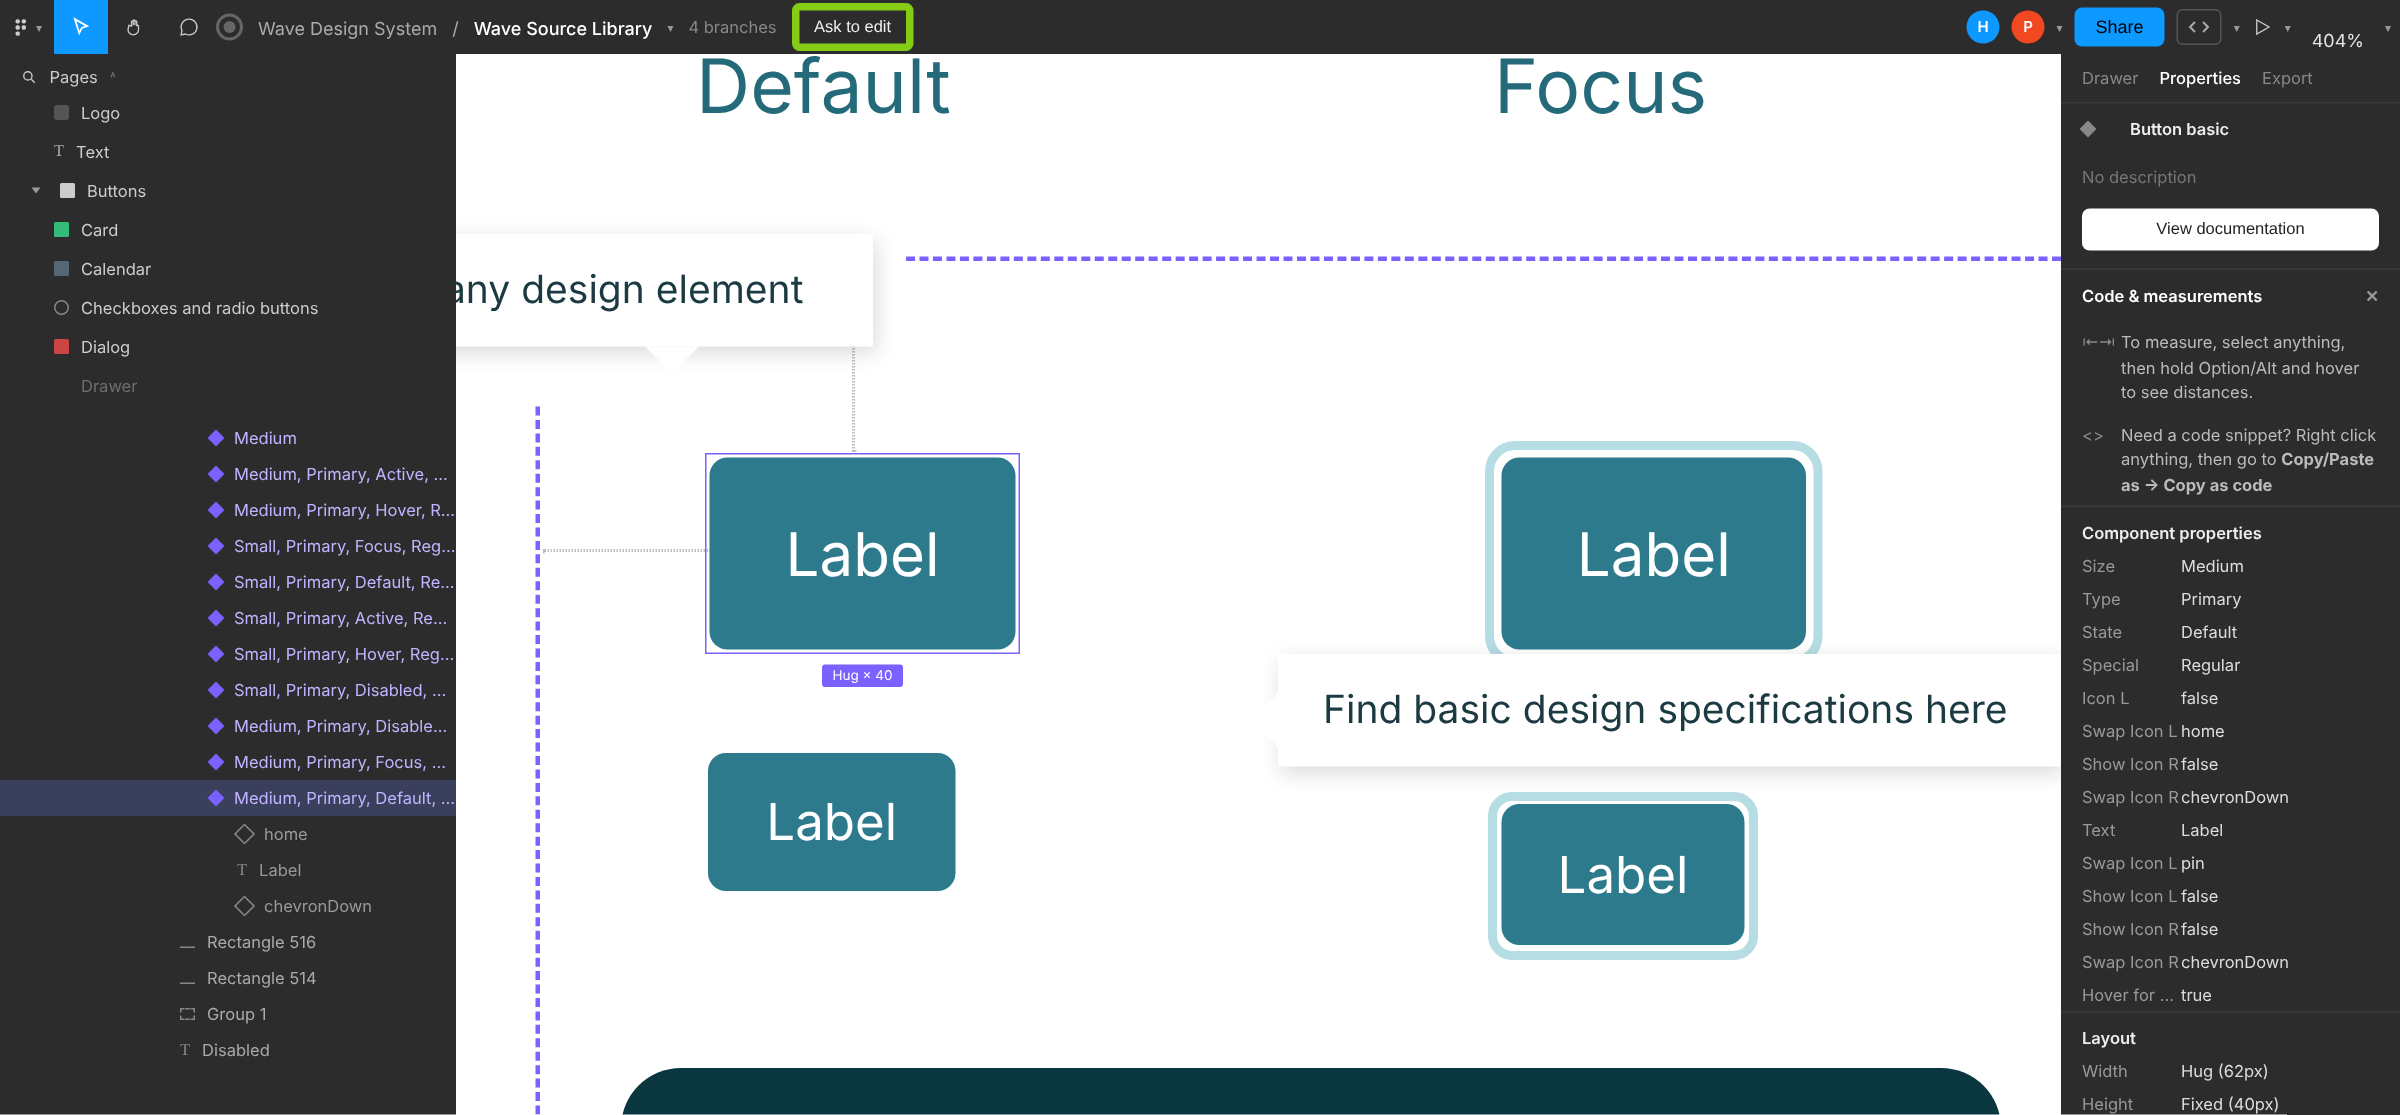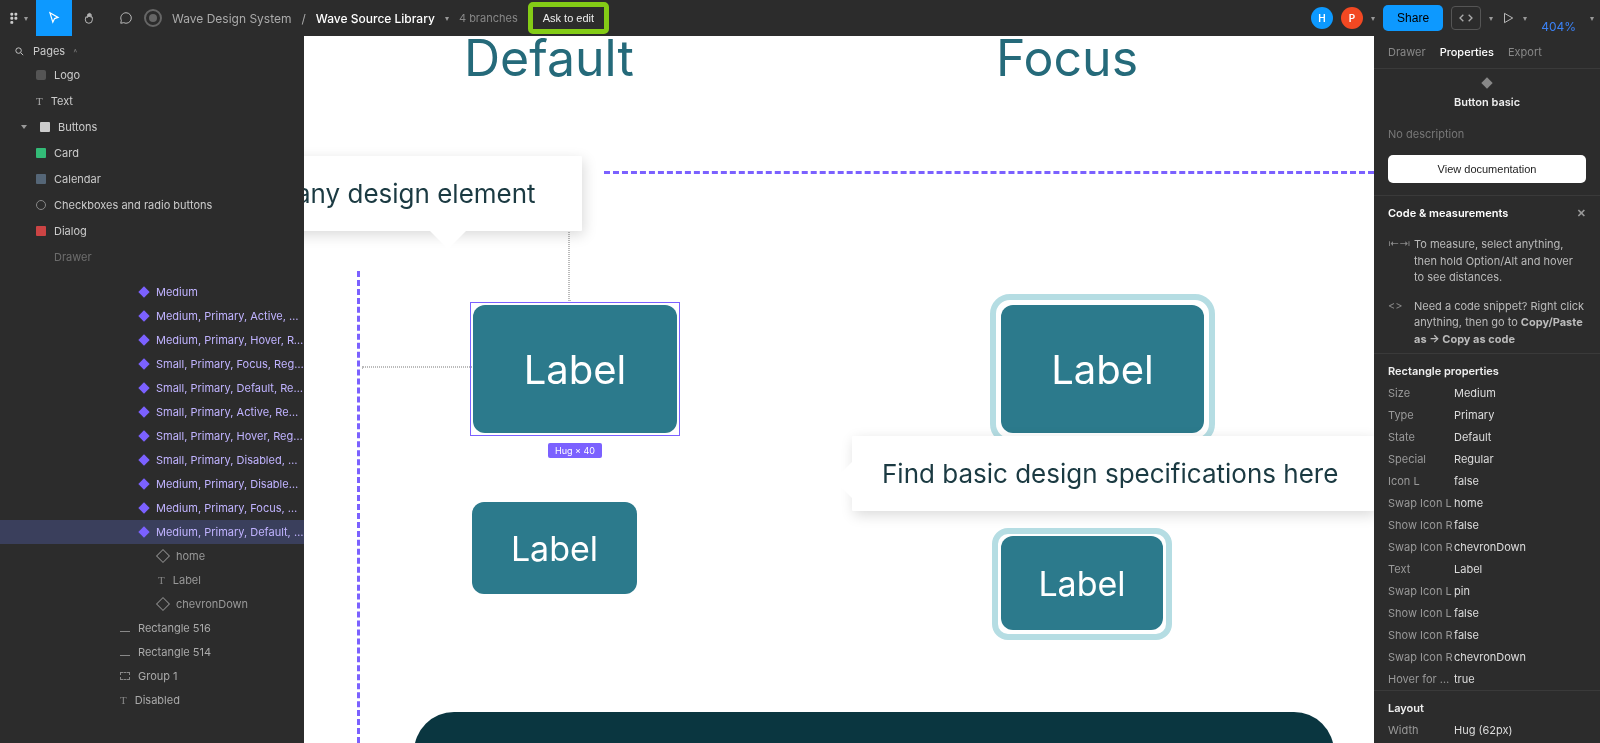--- a/index.html
+++ b/index.html
@@ -16,21 +16,21 @@
 .teamname { color: #aaa; font-size: 12px; }
 .filename { color: #fff; font-size: 12px; font-weight: 500; }
 .branches { color: #888; font-size: 11px; }
 .askedit { border: 5px solid #84cc16; border-radius: 5px; padding: 5px 10px; color: #eee; font-size: 11px; background: transparent; }
 .top-right { display: flex; align-items: center; gap: 8px; padding-right: 6px; }
 .avatar { width: 22px; height: 22px; border-radius: 50%; font-size: 10px; font-weight: 600; display: flex; align-items: center; justify-content: center; }
 .avatar.h { background: #0d99ff; }
 .avatar.p { background: #f24822; }
 .sharebtn { background: #0d99ff; color: #000000; border: none; border-radius: 5px; padding: 6px 14px; font-size: 12px; font-weight: 500; }
 .devbox { width: 30px; height: 24px; border: 1px solid #555; border-radius: 4px; display: flex; align-items: center; justify-content: center; color: #aaa; }
-.zoom { color: #3b82f6; font-size: 12px; padding: 0 6px; margin-top: 16px; }
+.zoom { color: #e5e5e5; font-size: 12px; padding: 0 6px; margin-top: 16px; }
 .chev { font-size: 8px; color: #999; }
 
 
 .leftpanel { position: absolute; top: 36px; left: 0; width: 304px; bottom: 0; background: #2c2c2c; font-size: 11px; overflow: hidden; }
 .pageshdr { display: flex; align-items: center; padding: 8px 14px; gap: 8px; color: #ccc; }
 .pageshdr svg { width: 11px; height: 11px; }
 .pagelist { padding: 2px 0; }
 .pageitem { display: flex; align-items: center; padding: 6px 14px 6px 36px; gap: 8px; color: #ccc; }
 .pageitem.caret::before { content: ""; border-left: 4px solid #999; border-top: 3px solid transparent; border-bottom: 3px solid transparent; transform: rotate(90deg); margin-left: -14px; margin-right: 6px; }
 .pageitem .pico { width: 10px; height: 10px; display: inline-block; }
@@ -65,21 +65,21 @@
 .tooltip { position: absolute; background: #fff; color: #1b3a42; font-size: 26px; padding: 22px 30px; box-shadow: 2px 4px 14px rgba(0,0,0,.15); border-radius: 1px; font-weight: 400; }
 .tooltip::after { content: ""; position: absolute; width: 0; height: 0; border: 18px solid transparent; }
 .tooltip.tl::after { border-top-color: #fff; bottom: -36px; left: 62%; }
 .tooltip.tr::after { border-right-color: #fff; left: -36px; top: 35%; }
 
 
 .rightpanel { position: absolute; top: 36px; right: 0; width: 226px; bottom: 0; background: #2c2c2c; font-size: 11px; overflow: hidden; }
 .rtabs { display: flex; gap: 14px; padding: 9px 14px; color: #888; }
 .rtabs .active { color: #fff; font-weight: 500; }
 .rsec { border-top: 1px solid #3a3a3a; padding: 10px 14px; }
-.rsec.head { display: flex; align-items: center; gap: 8px; font-weight: 600; color: #eee; flex-direction: column; }
+.rsec.head { display: flex; align-items: center; gap: 24px; font-weight: 600; color: #eee; }
 .rsec .dh { width: 8px; height: 8px; background: #888; transform: rotate(45deg); }
 .nodesc { padding: 8px 14px; color: #777; font-size: 11px; }
 .docbtn { margin: 6px 14px 12px; background: #fff; color: #222; border: none; border-radius: 5px; padding: 8px; width: calc(100% - 28px); font-size: 11px; }
 .codehdr { display: flex; justify-content: space-between; padding: 10px 14px; font-weight: 600; border-top: 1px solid #3a3a3a; }
 .codehdr .x { color: #999; }
 .hint { display: flex; gap: 10px; padding: 6px 14px; color: #bbb; font-size: 11px; line-height: 1.5; }
 .hint .hicon { width: 16px; flex-shrink: 0; color: #888; }
 .proprow { display: flex; padding: 4px 14px; font-size: 11px; }
 .proprow .k { flex: 0 0 66px; color: #999; white-space: nowrap; overflow: hidden; text-overflow: ellipsis; }
 .proprow .v { color: #ddd; }
@@ -324,21 +324,21 @@
   </div>
   <div class="hint">
     <span class="hicon">⇤⇥</span>
     <span>To measure, select anything, then hold Option/Alt and hover to see distances.</span>
   </div>
   <div class="hint">
     <span class="hicon">&lt;&gt;</span>
     <span><span>Need a code snippet? Right click anything, then go to </span><b>Copy/Paste as → Copy as code</b></span>
   </div>
 
-  <div class="sechead">Rectangle properties</div>
+  <div class="sechead">Component properties</div>
   <div id="proplist">
       <div class="proprow">
         <span class="k">Size</span>
         <span class="v">Medium</span>
       </div>
       <div class="proprow">
         <span class="k">Type</span>
         <span class="v">Primary</span>
       </div>
       <div class="proprow">

